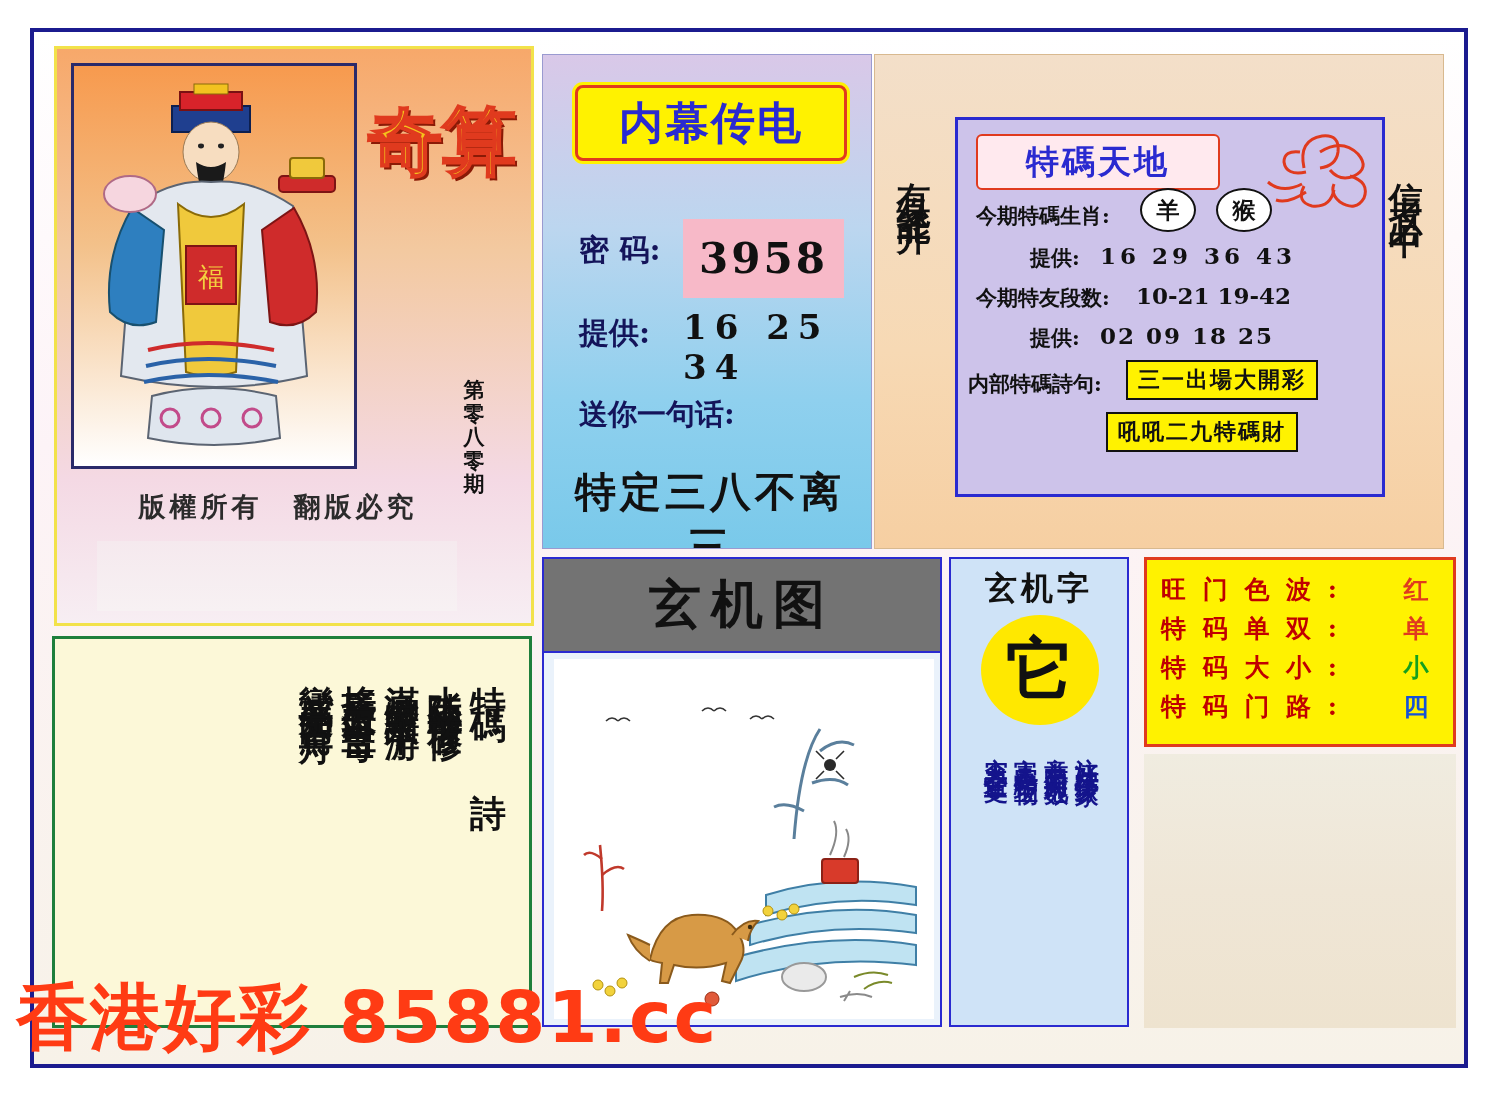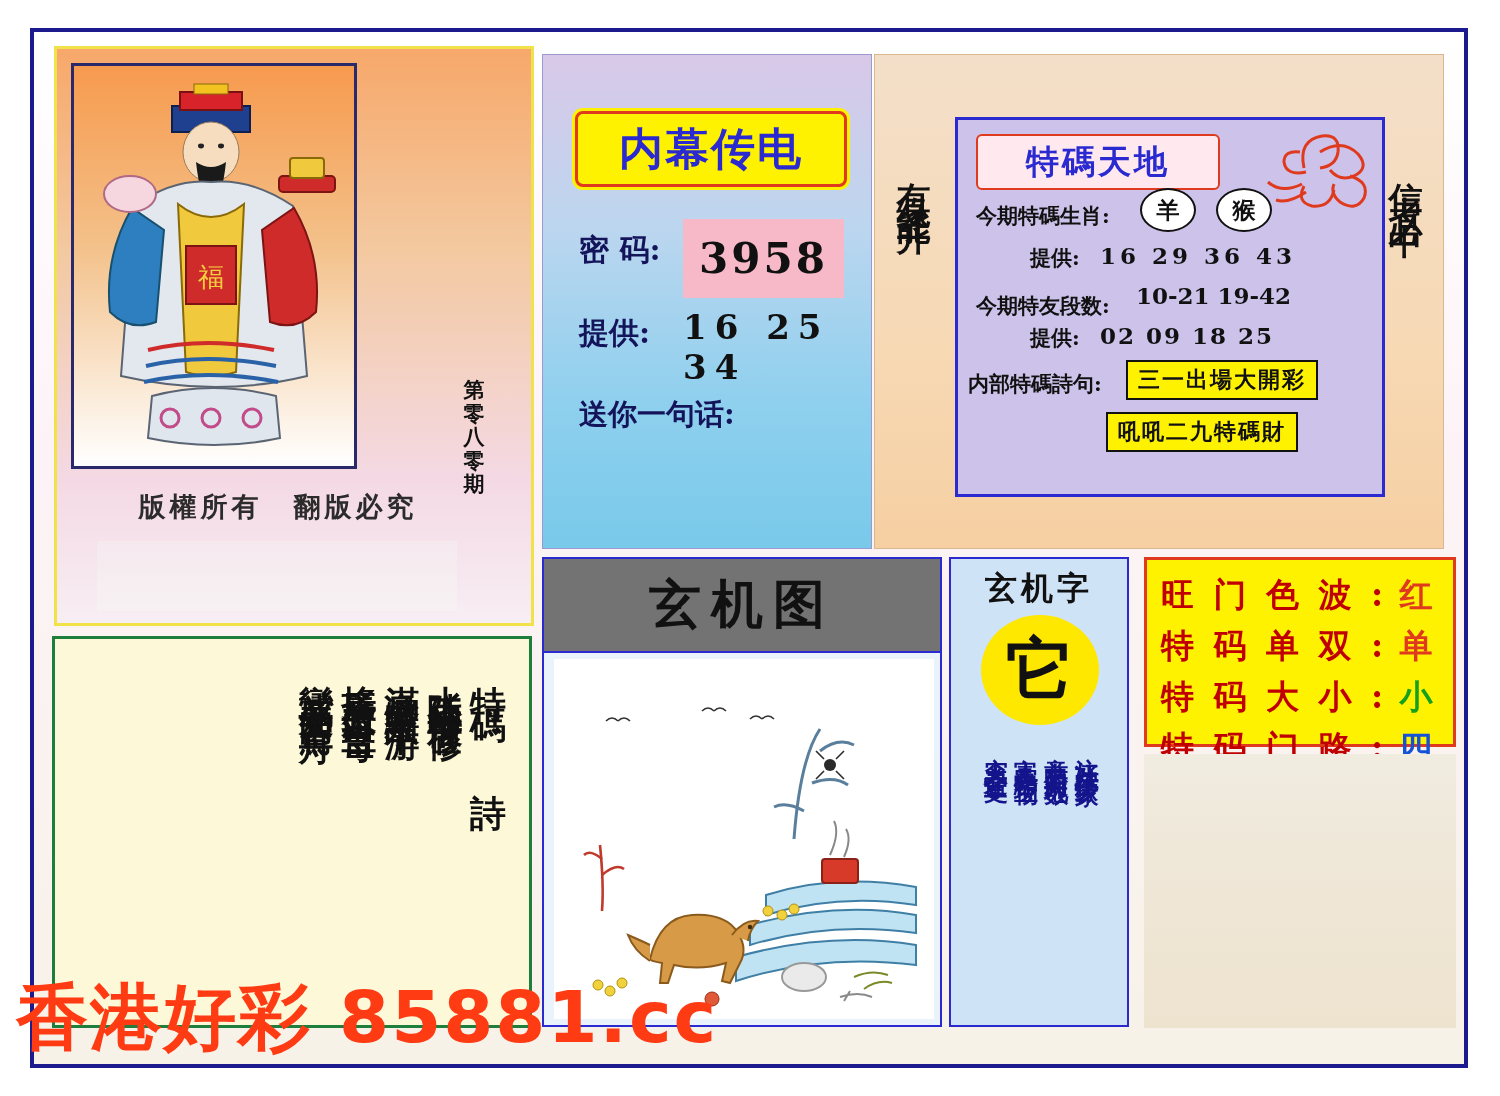--- a/index.html
+++ b/index.html
@@ -76,21 +76,21 @@
     letter-spacing:7px;line-height:1;
   }
   .v-col.title{font-size:36px;letter-spacing:22px;}
   
   .neimu{
     position:absolute;left:508px;top:22px;width:330px;height:495px;
     background:linear-gradient(180deg,#d9c8e8 0%,#bcd6ef 35%,#8fd0ee 70%,#79c9ea 100%);
     border:1px solid #9a9ad0;box-sizing:border-box;
   }
   .neimu-title{
-    position:absolute;left:32px;top:56px;width:266px;height:70px;
+    position:absolute;left:32px;top:30px;width:266px;height:70px;
     background:#fff200;border:3px solid #e03a1e;border-radius:8px;
     box-shadow:0 0 0 3px #fff200;
     display:flex;align-items:center;justify-content:center;
     font-family:"DejaVu Serif","Liberation Serif",serif;
     font-size:44px;font-weight:bold;color:#2a2ad0;letter-spacing:2px;
   }
   .neimu-row{
     position:absolute;left:30px;font-size:30px;color:#14145a;font-weight:bold;
     font-family:"DejaVu Serif","Liberation Serif",serif;
   }
@@ -197,21 +197,21 @@
   
   .rtable{
     position:absolute;left:1110px;top:525px;width:312px;height:190px;
     background:#fff200;border:3px solid #e03a1e;box-sizing:border-box;
     padding:10px 6px;
   }
   .rrow{
     display:flex;align-items:center;justify-content:space-between;
     padding:3px 8px;
     font-family:"DejaVu Serif","Liberation Serif",serif;
-    font-size:33px;font-weight:bold;letter-spacing:4px;
+    font-size:25px;font-weight:bold;letter-spacing:4px;
   }
   .rlabel{color:#c00000;}
   .rval{color:#e03a1e;min-width:42px;text-align:center;}
   .rval.green{color:#15a01e;}
   .rval.blue{color:#1452d8;}
   .rpanel{
     position:absolute;left:1110px;top:722px;width:312px;height:274px;
     background:linear-gradient(180deg,#f0ece0 0%,#efe6d6 50%,#eee3cf 100%);
   }
   
@@ -271,20 +271,21 @@
           <rect x="216" y="92" width="34" height="20" rx="3" fill="#f0c93c" stroke="#8a6a08" stroke-width="2"></rect>
 
           <path d="M78 330 q60 -16 124 0 l4 42 q-66 14 -132 0z" fill="#dfe6ee" stroke="#5b6472" stroke-width="2"></path>
           <g fill="none" stroke="#c24b8a" stroke-width="3">
             <circle cx="96" cy="352" r="9"></circle>
               <circle cx="137" cy="352" r="9"></circle>
               <circle cx="178" cy="352" r="9"></circle>
           </g>
         </svg>
       </div>
+      <div class="qisuan">奇算</div>
       <div class="issue">第零八零期</div>
       <div class="copyright">版權所有　翻版必究</div>
       <div class="poster-bottom"></div>
     </div>
 
     <div class="poem">
       <div class="poem-inner">
         <div class="v-col title">特碼 詩</div>
         <div class="v-col">水陸兩棲前世修</div>
         <div class="v-col">滿身鱗甲水中游</div>
@@ -293,20 +294,21 @@
       </div>
     </div>
 
     <div class="neimu">
       <div class="neimu-title">内幕传电</div>
       <div class="neimu-row mima-label">密 码:</div>
       <div class="mima-val">3958</div>
       <div class="neimu-row tigong-label">提供:</div>
       <div class="tigong-nums">16  25  34</div>
       <div class="neimu-row songni">送你一句话:</div>
+      <div class="teding">特定三八不离三</div>
     </div>
 
     <div class="tianditop">
       <div class="sidecol left">有缘能开</div>
       <div class="sidecol right">信者必中</div>
       <div class="tdbox">
         <div class="tdtitle">特碼天地</div>
         <svg class="flower" width="130" height="80" viewBox="0 0 130 80">
           <g fill="none" stroke="#e03a1e" stroke-width="3">
             <path d="M58 40 q-6 -28 18 -32 q18 -2 16 16 q-2 14 -18 16"></path>
@@ -316,21 +318,21 @@
             <path d="M60 44 q-20 4 -22 -10 q0 -12 16 -10"></path>
             <path d="M56 56 q-20 10 -34 -2"></path>
             <path d="M60 64 q-18 12 -30 8"></path>
           </g>
         </svg>
         <div class="td-line" style="left:18px;top:82px;">今期特碼生肖:</div>
         <div class="zodiac" style="left:182px;top:68px;">羊</div>
         <div class="zodiac" style="left:258px;top:68px;">猴</div>
         <div class="td-line" style="left:72px;top:124px;">提供:</div>
         <div class="td-line" style="left:142px;top:122px;font-size:23px;letter-spacing:4px;">16  29  36  43</div>
-        <div class="td-line" style="left:18px;top:172px;">今期特友段数:</div>
+        <div class="td-line" style="left:18px;top:164px;">今期特友段数:</div>
         <div class="td-line" style="left:178px;top:162px;font-size:23px;">10-21    19-42</div>
         <div class="td-line" style="left:72px;top:204px;">提供:</div>
         <div class="td-line" style="left:142px;top:202px;font-size:23px;letter-spacing:2px;">02 09   18 25</div>
         <div class="td-line" style="left:10px;top:250px;">内部特碼詩句:</div>
         <div class="poem-line" style="left:168px;top:240px;">三一出場大開彩</div>
         <div class="poem-line" style="left:148px;top:292px;">吼吼二九特碼財</div>
       </div>
     </div>
 
     <div class="xuanji">

